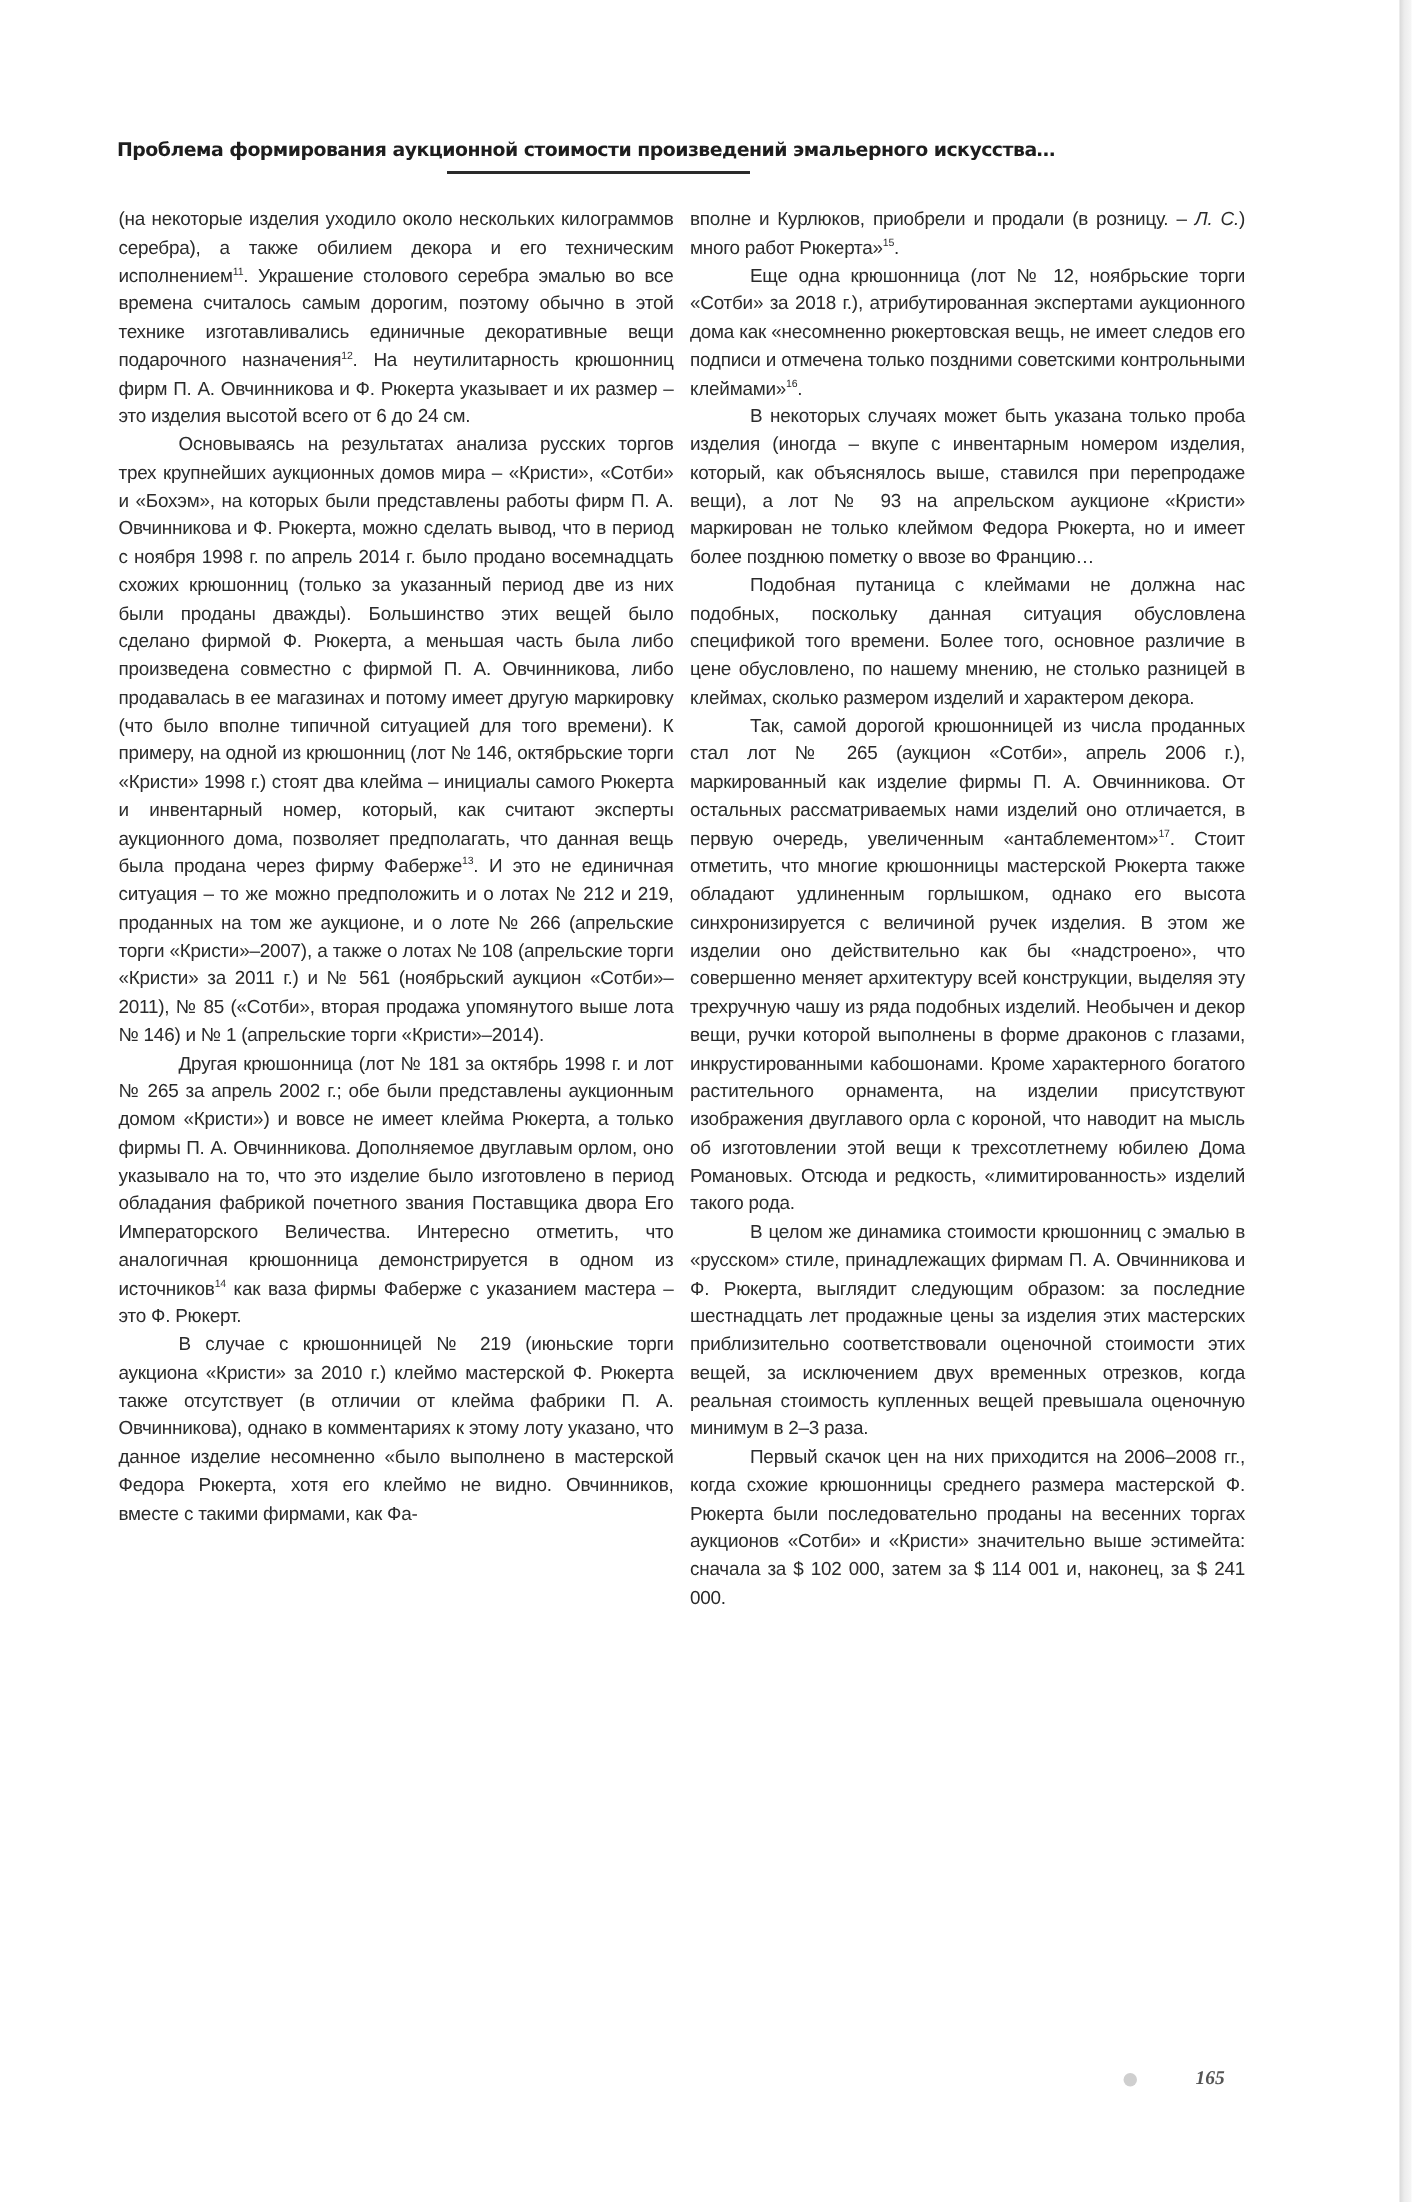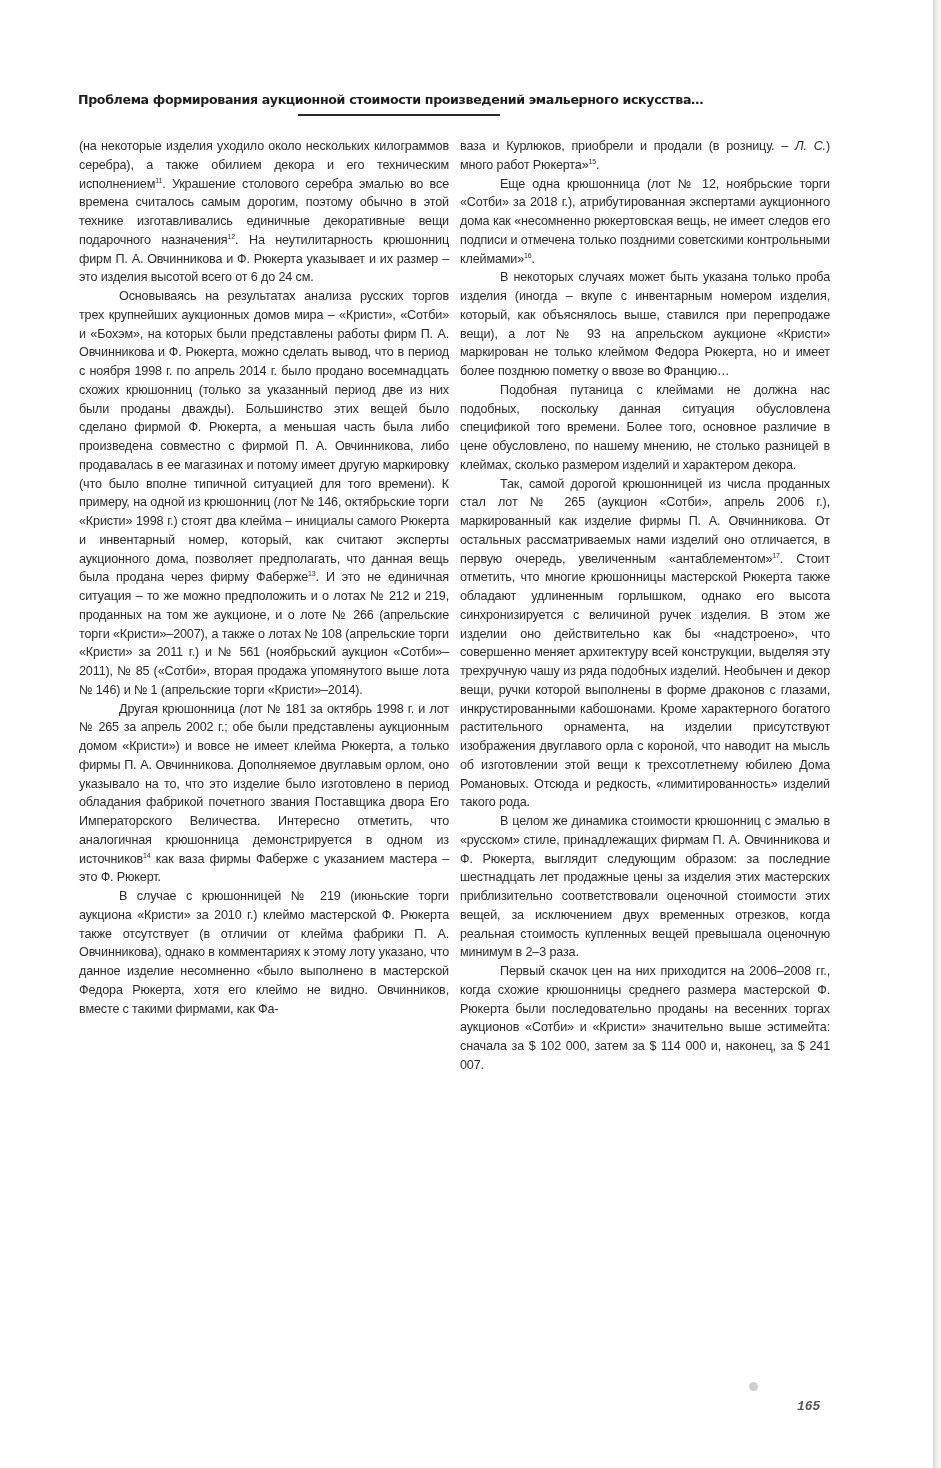--- a/index.html
+++ b/index.html
@@ -32,43 +32,43 @@
     .col-right { left: 460px; }
     .col p { margin: 0; text-indent: 0; }
     .col p.indent { text-indent: 40px; }
     .col sup { font-size: 7px; line-height: 0; vertical-align: 5px; }
     .footer-dot {
       position: absolute; left: 749px; top: 1382px; width: 9px; height: 9px;
       border-radius: 50%; background: #cfcfcf;
     }
     .page-number {
       position: absolute; left: 797px; top: 1377px;
-      font-family: Liberation Mono, monospace; font-style: italic; font-weight: bold;
-      font-size: 13px; color: #555555; margin-top: 22px;
+      font-family: Liberation Serif, serif; font-style: italic; font-weight: bold;
+      font-size: 13px; color: #555555;
     }
   </style>
 </head>
 <body>
 
 <div class="page">
   <div class="running-head">Проблема формирования аукционной стоимости произведений эмальерного искусства…</div>
   <div class="head-rule"></div>
 
   <div class="col col-left" id="col-left">
       <p><span>(на некоторые изделия уходило около нескольких килограммов серебра), а также обилием декора и его техническим исполнением</span><sup>11</sup><span>. Украшение столового серебра эмалью во все времена считалось самым дорогим, поэтому обычно в этой технике изготавливались единичные декоративные вещи подарочного назначения</span><sup>12</sup><span>. На неутилитарность крюшонниц фирм П. А. Овчинникова и Ф. Рюкерта указывает и их размер – это изделия высотой всего от 6 до 24 см.</span></p>
       <p class="indent"><span>Основываясь на результатах анализа русских торгов трех крупнейших аукционных домов мира – «Кристи», «Сотби» и «Бохэм», на которых были представлены работы фирм П. А. Овчинникова и Ф. Рюкерта, можно сделать вывод, что в период с ноября 1998 г. по апрель 2014 г. было продано восемнадцать схожих крюшонниц (только за указанный период две из них были проданы дважды). Большинство этих вещей было сделано фирмой Ф. Рюкерта, а меньшая часть была либо произведена совместно с фирмой П. А. Овчинникова, либо продавалась в ее магазинах и потому имеет другую маркировку (что было вполне типичной ситуацией для того времени). К примеру, на одной из крюшонниц (лот № 146, октябрьские торги «Кристи» 1998 г.) стоят два клейма – инициалы самого Рюкерта и инвентарный номер, который, как считают эксперты аукционного дома, позволяет предполагать, что данная вещь была продана через фирму Фаберже</span><sup>13</sup><span>. И это не единичная ситуация – то же можно предположить и о лотах № 212 и 219, проданных на том же аукционе, и о лоте № 266 (апрельские торги «Кристи»–2007), а также о лотах № 108 (апрельские торги «Кристи» за 2011 г.) и № 561 (ноябрьский аукцион «Сотби»–2011), № 85 («Сотби», вторая продажа упомянутого выше лота № 146) и № 1 (апрельские торги «Кристи»–2014).</span></p>
       <p class="indent"><span>Другая крюшонница (лот № 181 за октябрь 1998 г. и лот № 265 за апрель 2002 г.; обе были представлены аукционным домом «Кристи») и вовсе не имеет клейма Рюкерта, а только фирмы П. А. Овчинникова. Дополняемое двуглавым орлом, оно указывало на то, что это изделие было изготовлено в период обладания фабрикой почетного звания Поставщика двора Его Императорского Величества. Интересно отметить, что аналогичная крюшонница демонстрируется в одном из источников</span><sup>14</sup><span> как ваза фирмы Фаберже с указанием мастера – это Ф. Рюкерт.</span></p>
       <p class="indent"><span>В случае с крюшонницей № 219 (июньские торги аукциона «Кристи» за 2010 г.) клеймо мастерской Ф. Рюкерта также отсутствует (в отличии от клейма фабрики П. А. Овчинникова), однако в комментариях к этому лоту указано, что данное изделие несомненно «было выполнено в мастерской Федора Рюкерта, хотя его клеймо не видно. Овчинников, вместе с такими фирмами, как Фа-</span></p>
     </div>
   <div class="col col-right" id="col-right">
-      <p><span>ваза и Курлюков, приобрели и продали (в розницу. – </span><i>Л. С.</i><span>) много работ Рюкерта»</span><sup>15</sup><span>.</span></p>
+      <p><span>вполне и Курлюков, приобрели и продали (в розницу. – </span><i>Л. С.</i><span>) много работ Рюкерта»</span><sup>15</sup><span>.</span></p>
       <p class="indent"><span>Еще одна крюшонница (лот № 12, ноябрьские торги «Сотби» за 2018 г.), атрибутированная экспертами аукционного дома как «несомненно рюкертовская вещь, не имеет следов его подписи и отмечена только поздними советскими контрольными клеймами»</span><sup>16</sup><span>.</span></p>
       <p class="indent"><span>В некоторых случаях может быть указана только проба изделия (иногда – вкупе с инвентарным номером изделия, который, как объяснялось выше, ставился при перепродаже вещи), а лот № 93 на апрельском аукционе «Кристи» маркирован не только клеймом Федора Рюкерта, но и имеет более позднюю пометку о ввозе во Францию…</span></p>
       <p class="indent"><span>Подобная путаница с клеймами не должна нас подобных, поскольку данная ситуация обусловлена спецификой того времени. Более того, основное различие в цене обусловлено, по нашему мнению, не столько разницей в клеймах, сколько размером изделий и характером декора.</span></p>
       <p class="indent"><span>Так, самой дорогой крюшонницей из числа проданных стал лот № 265 (аукцион «Сотби», апрель 2006 г.), маркированный как изделие фирмы П. А. Овчинникова. От остальных рассматриваемых нами изделий оно отличается, в первую очередь, увеличенным «антаблементом»</span><sup>17</sup><span>. Стоит отметить, что многие крюшонницы мастерской Рюкерта также обладают удлиненным горлышком, однако его высота синхронизируется с величиной ручек изделия. В этом же изделии оно действительно как бы «надстроено», что совершенно меняет архитектуру всей конструкции, выделяя эту трехручную чашу из ряда подобных изделий. Необычен и декор вещи, ручки которой выполнены в форме драконов с глазами, инкрустированными кабошонами. Кроме характерного богатого растительного орнамента, на изделии присутствуют изображения двуглавого орла с короной, что наводит на мысль об изготовлении этой вещи к трехсотлетнему юбилею Дома Романовых. Отсюда и редкость, «лимитированность» изделий такого рода.</span></p>
       <p class="indent"><span>В целом же динамика стоимости крюшонниц с эмалью в «русском» стиле, принадлежащих фирмам П. А. Овчинникова и Ф. Рюкерта, выглядит следующим образом: за последние шестнадцать лет продажные цены за изделия этих мастерских приблизительно соответствовали оценочной стоимости этих вещей, за исключением двух временных отрезков, когда реальная стоимость купленных вещей превышала оценочную минимум в 2–3 раза.</span></p>
-      <p class="indent"><span>Первый скачок цен на них приходится на 2006–2008 гг., когда схожие крюшонницы среднего размера мастерской Ф. Рюкерта были последовательно проданы на весенних торгах аукционов «Сотби» и «Кристи» значительно выше эстимейта: сначала за $ 102 000, затем за $ 114 000 и, наконец, за $ 241 007.</span></p>
+      <p class="indent"><span>Первый скачок цен на них приходится на 2006–2008 гг., когда схожие крюшонницы среднего размера мастерской Ф. Рюкерта были последовательно проданы на весенних торгах аукционов «Сотби» и «Кристи» значительно выше эстимейта: сначала за $ 102 000, затем за $ 114 001 и, наконец, за $ 241 000.</span></p>
     </div>
 
   <div class="footer-dot"></div>
   <div class="page-number">165</div>
 </div>
 <div class="page-edge"></div>
 
 </body></html>

